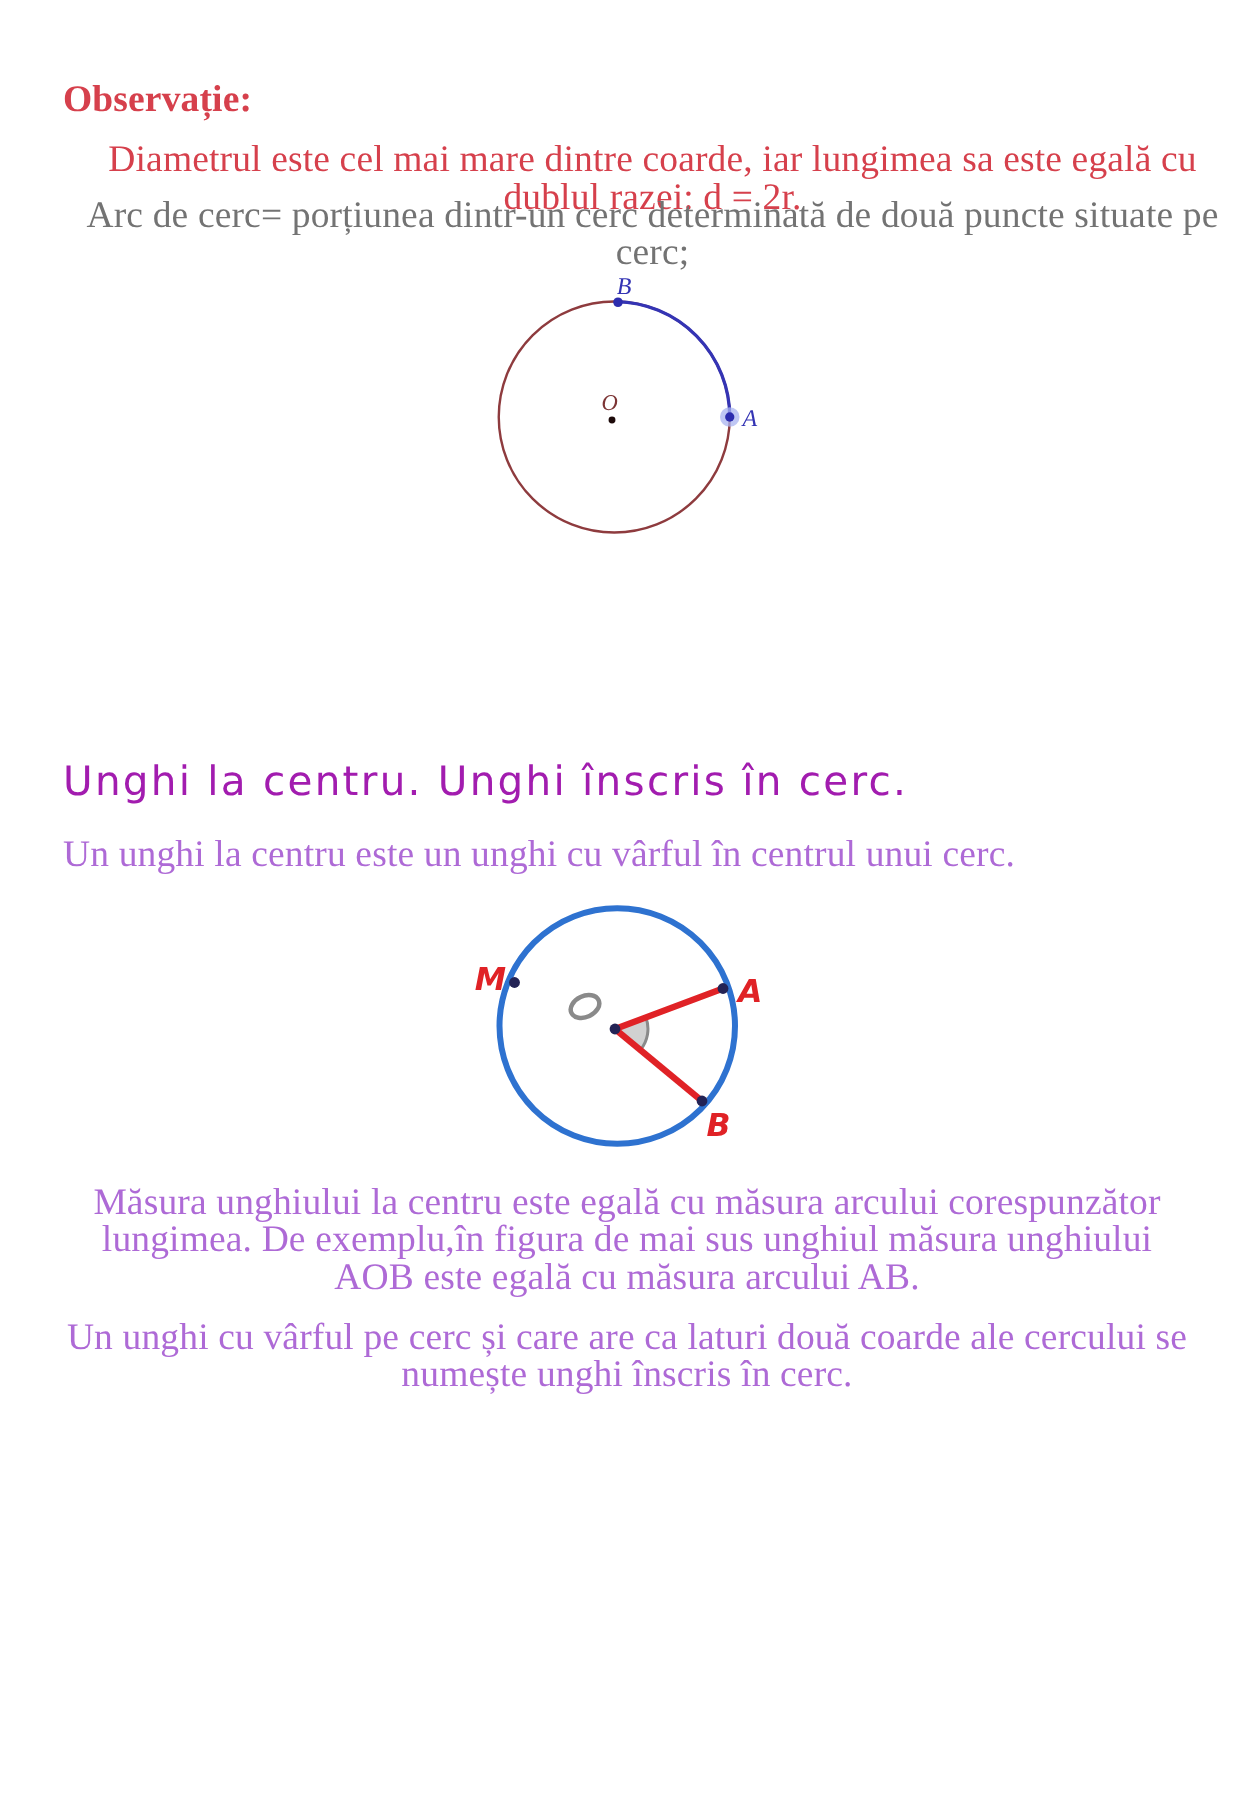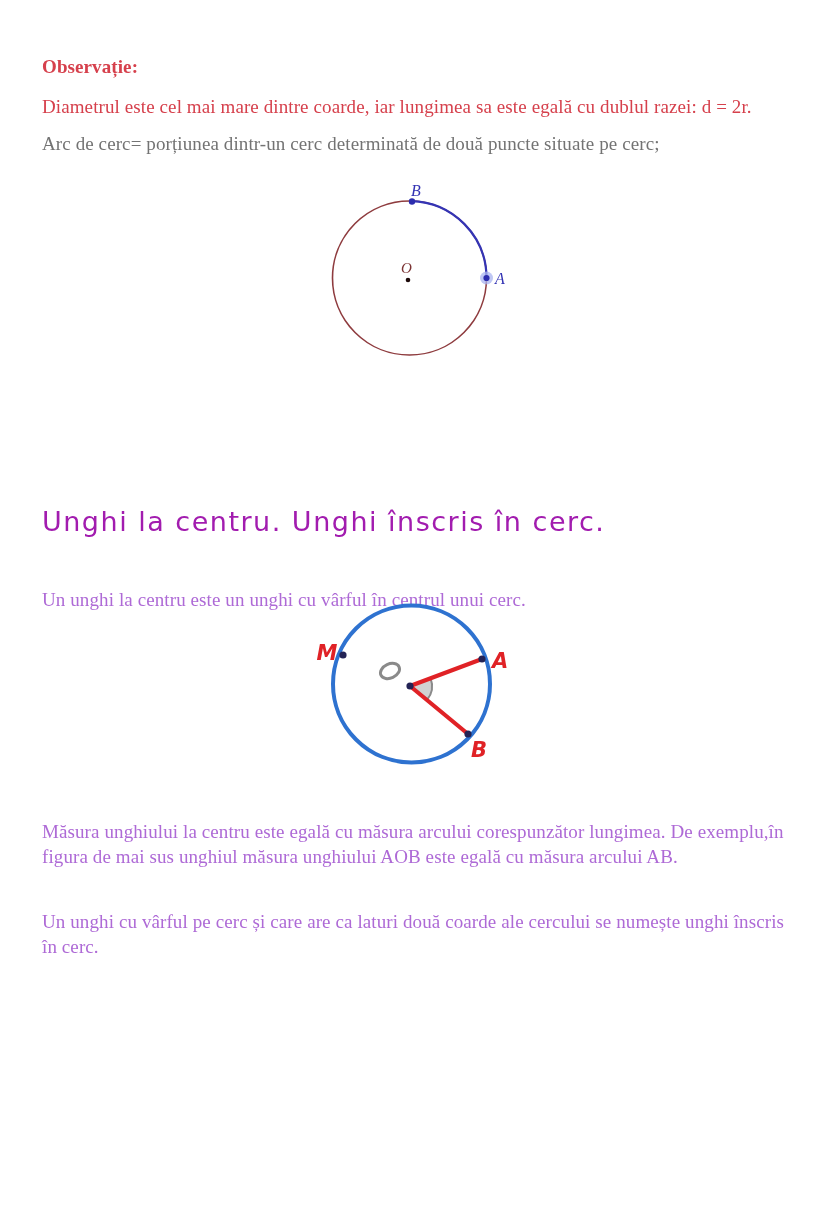--- a/index.html
+++ b/index.html
@@ -7,28 +7,29 @@
     position: relative;
     width: 828px;
     height: 1206px;
     background: #ffffff;
     overflow: hidden;
     font-family: "Liberation Serif", serif;
   }
   .txt {
     position: absolute;
     left: 42px;
-    font-size: 19px;
+    font-size: 25px;
     line-height: 25px;
     letter-spacing: 0.1px;
+    text-align: center;
   }
   .bold { font-weight: bold; }
   .red    { color: #d6404c; }
   .teal   { color: #737373; }
-  .purple { color: #ae6ad6; margin-top: 30px; }
+  .purple { color: #ae6ad6; }
   .para { width: 752px; }
   .section-heading {
     position: absolute;
     left: 42px;
     top: 506px;
     font-family: "DejaVu Sans", sans-serif;
     font-size: 27px;
     font-weight: 400;
     letter-spacing: 1.5px;
     color: #a21caf;

